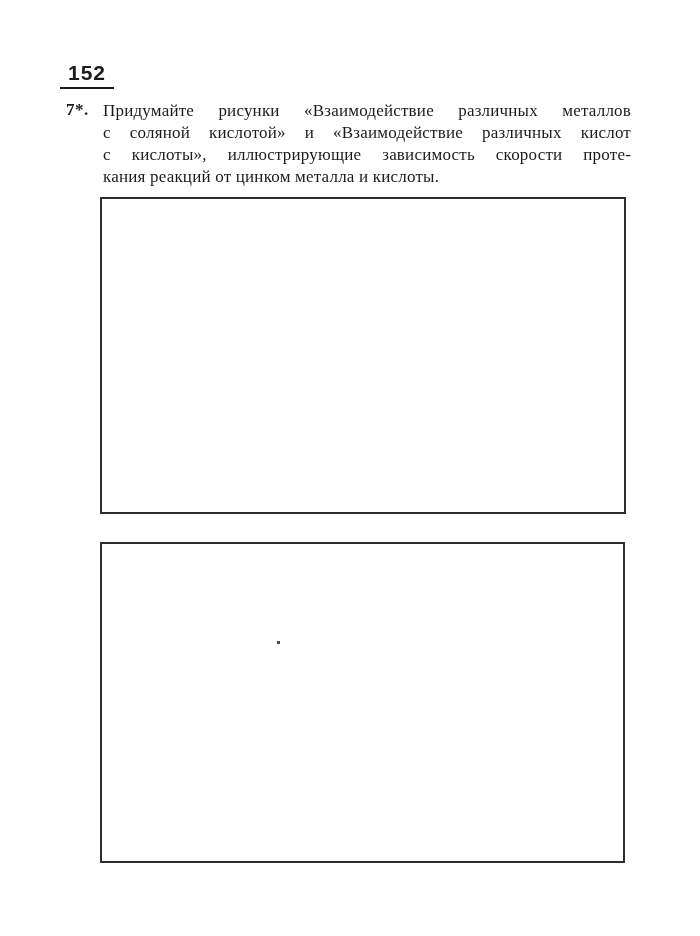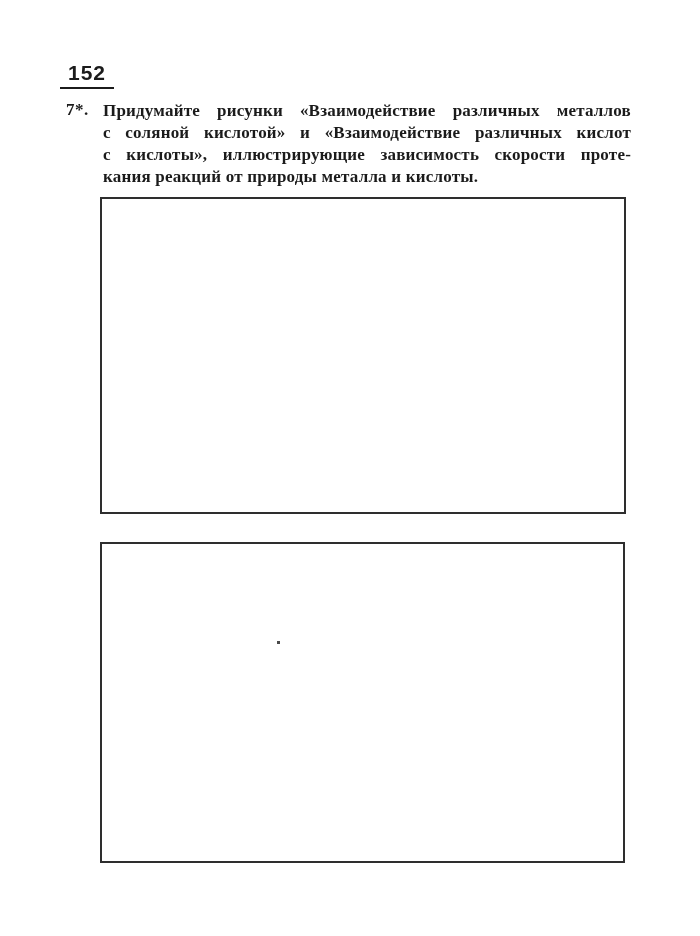--- a/index.html
+++ b/index.html
@@ -46,21 +46,21 @@
     left: 0;
     top: 0;
     font-size: 17px;
     font-weight: bold;
     letter-spacing: 0.5px;
   }
   .problem-text {
     margin-left: 37px;
     width: 528px;
     font-size: 17px;
-    font-weight: bold;
+    font-weight: normal;
     line-height: 22px;
     letter-spacing: 0.2px;
   }
   .problem-text .text-line {
     text-align: justify;
     text-align-last: justify;
     white-space: nowrap;
   }
   .problem-text .text-line:last-child {
     text-align-last: left;
@@ -97,21 +97,21 @@
 <body>
 
 <div class="page-number">152</div>
 
 <div class="problem">
   <span class="problem-label">7*.</span>
   <div class="problem-text">
     <div class="text-line">Придумайте рисунки «Взаимодействие различных металлов</div>
     <div class="text-line">с соляной кислотой» и «Взаимодействие различных кислот</div>
     <div class="text-line">с кислоты», иллюстрирующие зависимость скорости проте-</div>
-    <div class="text-line">кания реакций от природы металла и кислоты.</div>
+    <div class="text-line">кания реакций от цинком металла и кислоты.</div>
   </div>
 </div>
 
 <div class="drawing-box box-1"></div>
 
 <div class="drawing-box box-2"></div>
 
 <div class="ink-speck"></div>
 
 </body></html>

